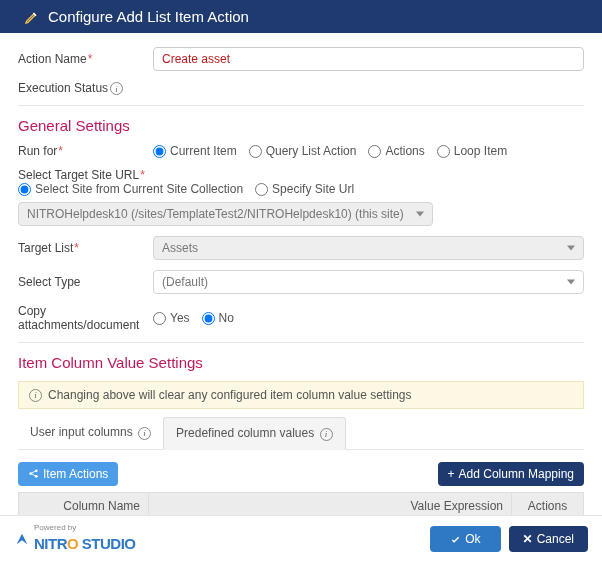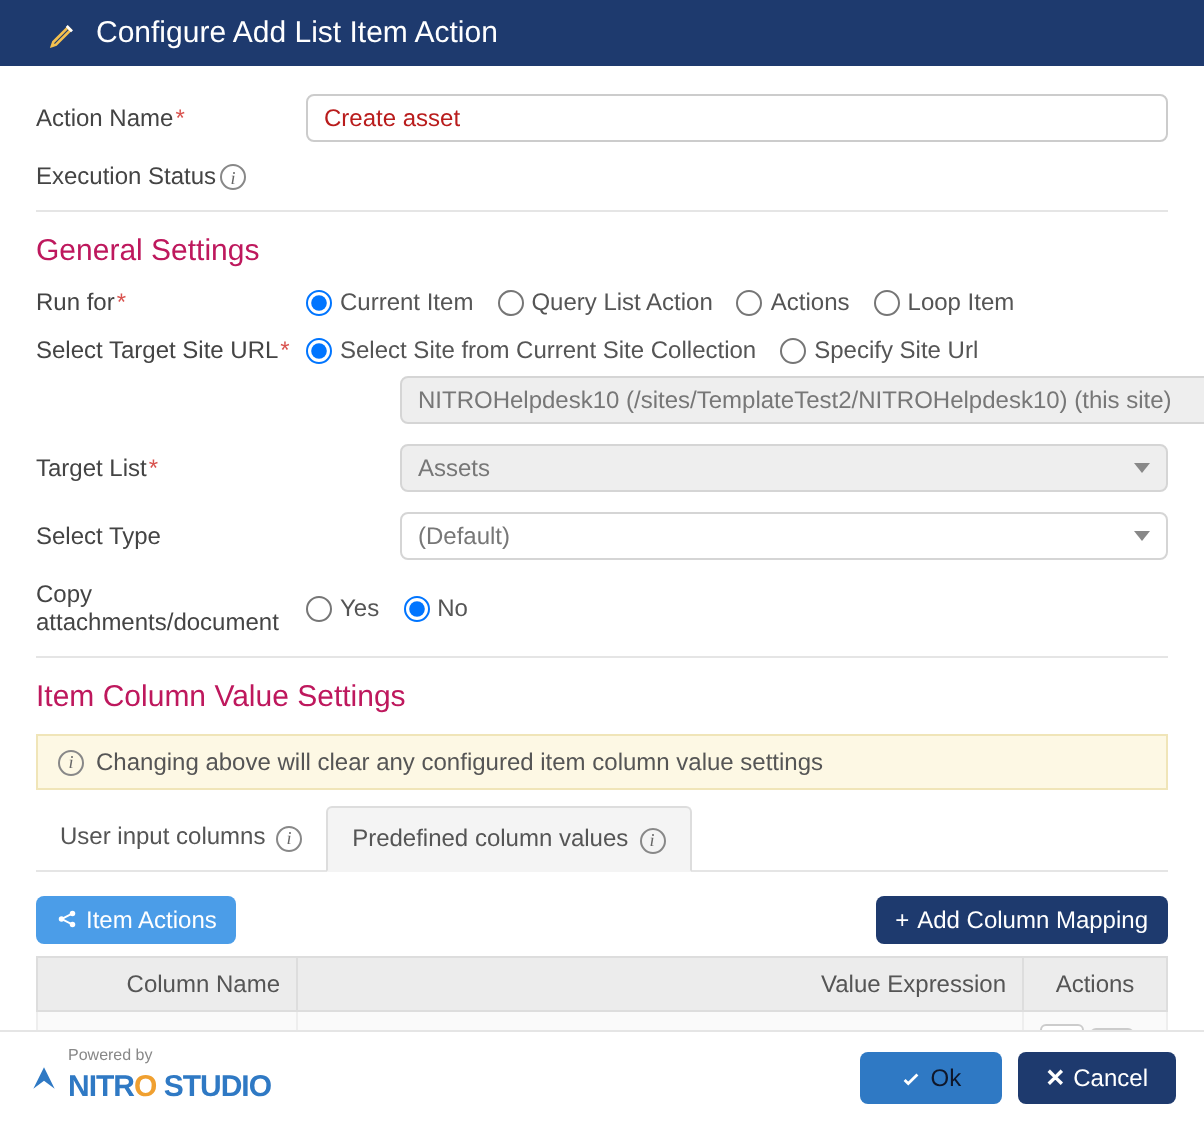--- a/index.html
+++ b/index.html
@@ -12,31 +12,31 @@
   .row { display: flex; align-items: center; margin-bottom: 10px; }
   .row .lbl { width: 135px; color: #444; flex-shrink: 0; }
   .req::after { content: "*"; color: #d9534f; margin-left: 1px; }
   .row .ctrl { flex: 1; display: flex; align-items: center; gap: 12px; flex-wrap: wrap; }
   input[type=text] { width: 100%; padding: 4px 8px; border: 1px solid #ccc; border-radius: 4px; font-size: 12px; color:#b91c1c;}
   input.compact { width: 100%; }
   .section-head { color: #be185d; font-size: 15px; margin: 10px 0 10px 0; border-top: 1px solid #e5e5e5; padding-top: 11px; }
   .section-head:first-of-type{ border-top:none; padding-top:0;}
   .radio { display: inline-flex; align-items: center; gap: 4px; color:#555;}
   .radio input { margin:0; }
-  .select, .dropdown { width: 100%; background: #eee; border: 1px solid #d5d5d5; border-radius: 4px; padding: 4px 40px 4px 8px; color: #777; position: relative; font-size:12px;margin-left:47px;}
+  .select, .dropdown { width: 100%; background: #eee; border: 1px solid #d5d5d5; border-radius: 4px; padding: 4px 28px 4px 8px; color: #777; position: relative; font-size:12px;}
   .dropdown::after, .select::after { content: ""; position: absolute; right: 8px; top: 50%; width: 0; height: 0; border-left: 4px solid transparent; border-right: 4px solid transparent; border-top: 5px solid #888; transform: translateY(-50%); }
   .info-box { background: #fdf8e4; border: 1px solid #f0e5b8; padding: 6px 10px; margin: 4px 0 8px 0; color: #555; display:flex; align-items:center; gap:6px;}
   .tabs { display: flex; border-bottom: 1px solid #e5e5e5; margin-bottom: 12px; }
   .tab { padding: 8px 12px; color: #555; cursor: pointer; }
   .tab.active { background: #f4f4f4; border: 1px solid #ddd; border-bottom: 1px solid #f4f4f4; margin-bottom:-1px; border-radius:3px 3px 0 0;}
   .btnrow { display: flex; justify-content: space-between; gap: 20px; margin-bottom: 6px; }
   .btn { padding: 5px 10px; border-radius: 4px; font-size: 12px; display: inline-flex; align-items: center; gap: 4px; cursor: pointer; border:none;}
   .btn.blue { background: #4b9de8; color: #fff; }
   .btn.dark { background: #1e3a6e; color: #fff; }
-  .btn.primary { background: #2f79c4; color:#0f172a; }
+  .btn.primary { background: #2f79c4; color:#ffffff; }
   .btn.dark2 { background: #1e3a6e; color:#fff; }
   table.grid { width: 100%; border-collapse: collapse; }
   table.grid th { background: #ececec; text-align: right; padding: 6px 8px; font-weight: 500; border: 1px solid #ddd; color:#555;}
   table.grid th.actions-col { width:72px; text-align:center;}
   table.grid td { padding: 6px 8px; border: 1px solid #eee; color:#555; background:#fafafa;}
   table.grid tr:nth-child(even) td { background:#fff; }
   .icon-btn { width: 22px; height: 22px; border: 1px solid #ccc; background: #fff; border-radius: 3px; display: inline-flex; align-items: center; justify-content: center; cursor: pointer; color:#555; font-size:11px;}
   .footer { border-top: 1px solid #e5e5e5; padding: 10px 14px; display: flex; justify-content: space-between; align-items: center; background:#fff;}
   .logo { display: flex; align-items: center; gap: 4px; }
   .logo-mark { color: #2f79c4; font-weight: bold; font-size: 15px; letter-spacing:-0.5px;}
@@ -90,21 +90,21 @@
             <input type="radio" style=""> 
             <span>Actions</span>
           </label>
         <label class="radio">
             <input type="radio" style=""> 
             <span>Loop Item</span>
           </label>
       </div>
     </div>
 
-    <div class="row" style="align-items:flex-start;">
+    <div class="row" style="align-items:flex-start;flex-direction:column;">
       <div class="lbl req">Select Target Site URL</div>
       <div class="ctrl" style="flex-direction:column; align-items:stretch; gap:6px;">
         <div style="display:flex; gap:12px;">
           <label class="radio">
               <input type="radio" checked="" style=""> 
               <span>Select Site from Current Site Collection</span>
             </label>
           <label class="radio">
               <input type="radio" style=""> 
               <span>Specify Site Url</span>

